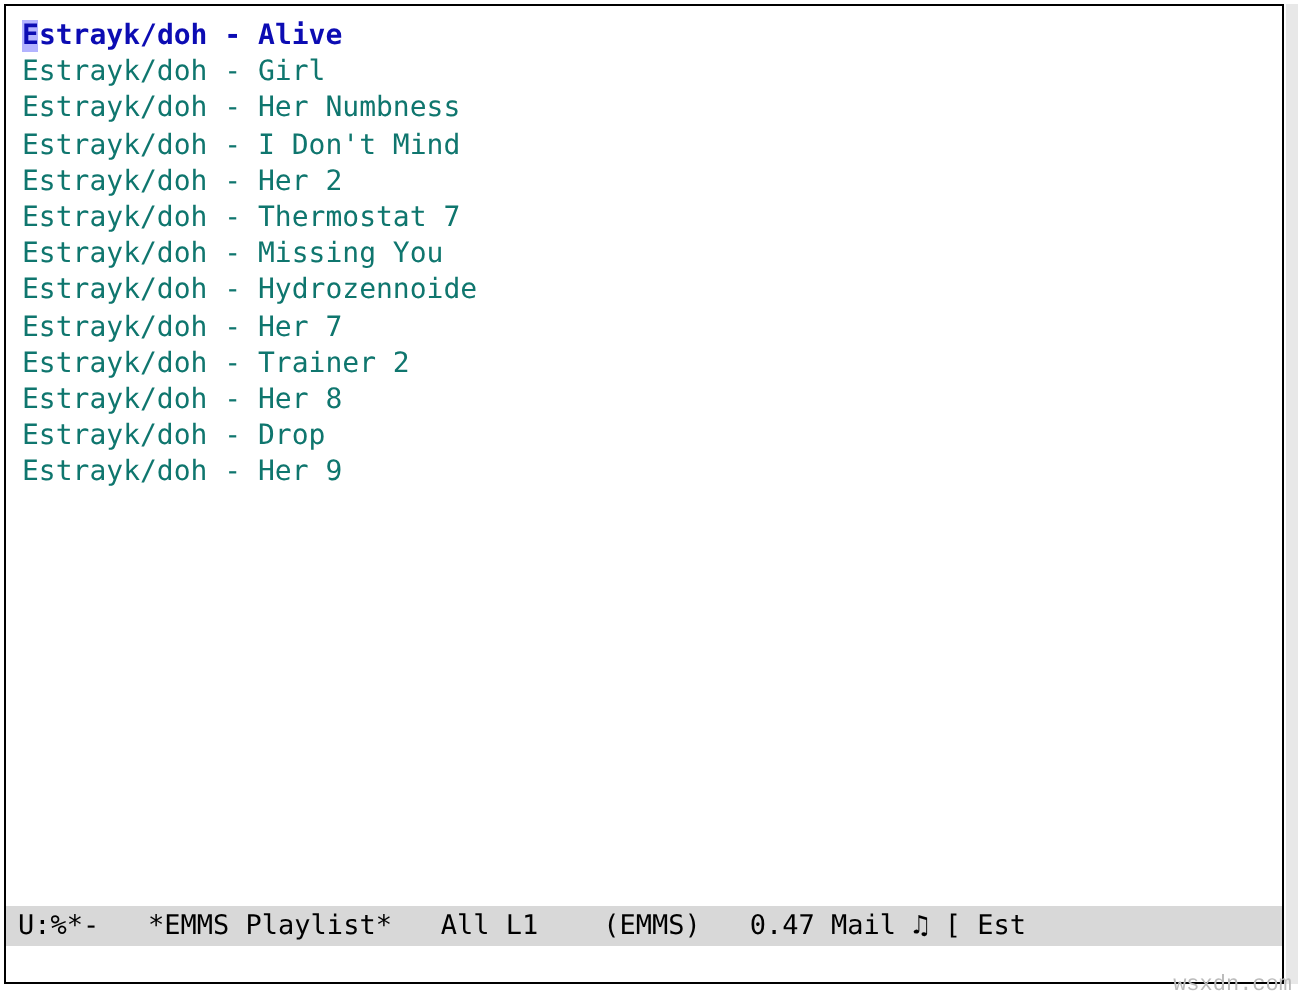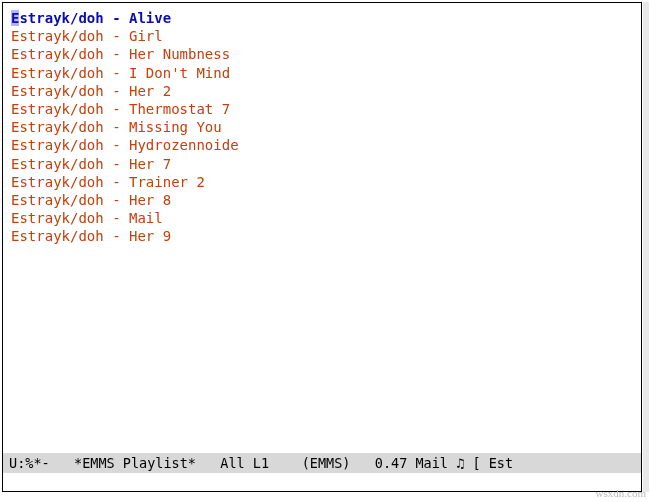--- a/index.html
+++ b/index.html
@@ -19,21 +19,21 @@
     display: flex;
     flex-direction: column;
   }
   .buffer {
     flex: 1;
     padding: 6px 8px;
     overflow: hidden;
     white-space: nowrap;
   }
   .track {
-    color: #c2410c;
+    color: #0f766e;
     cursor: pointer;
   }
   .track.current {
     font-weight: bold;
     color: #0c0cb3;
   }
   .cursor-bg {
     background: #b3b3ff;
   }
   .modeline {
@@ -56,21 +56,21 @@
   }
   .scrollbar {
     position: absolute;
     top: 2px; right: 1px;
     width: 6px; height: 490px;
     background: #e8e8e8;
   }
   .watermark {
     position: absolute;
     right: 4px; bottom: 2px;
-    font-family: Liberation Serif, serif;
+    font-family: Liberation Mono, monospace;
     font-size: 11px;
     color: #bbbbbb;
   }
 </style>
 </head>
 <body>
 
 <div class="frame">
 
   <div class="buffer" id="buffer">
@@ -78,21 +78,21 @@
       <div class="track"><span>Estrayk/doh - Girl</span></div>
       <div class="track"><span>Estrayk/doh - Her Numbness</span></div>
       <div class="track"><span>Estrayk/doh - I Don't Mind</span></div>
       <div class="track"><span>Estrayk/doh - Her 2</span></div>
       <div class="track"><span>Estrayk/doh - Thermostat 7</span></div>
       <div class="track"><span>Estrayk/doh - Missing You</span></div>
       <div class="track"><span>Estrayk/doh - Hydrozennoide</span></div>
       <div class="track"><span>Estrayk/doh - Her 7</span></div>
       <div class="track"><span>Estrayk/doh - Trainer 2</span></div>
       <div class="track"><span>Estrayk/doh - Her 8</span></div>
-      <div class="track"><span>Estrayk/doh - Mail</span></div>
+      <div class="track"><span>Estrayk/doh - Drop</span></div>
       <div class="track"><span>Estrayk/doh - Her 9</span></div>
     </div>
 
   <div class="modeline">
     <span class="ml-seg">U:%*-</span>
     <span class="ml-seg">   </span>
     <span class="ml-seg ml-bold">*EMMS Playlist*</span>
     <span class="ml-seg">   </span>
     <span class="ml-seg">All L1</span>
     <span class="ml-seg">    </span>

